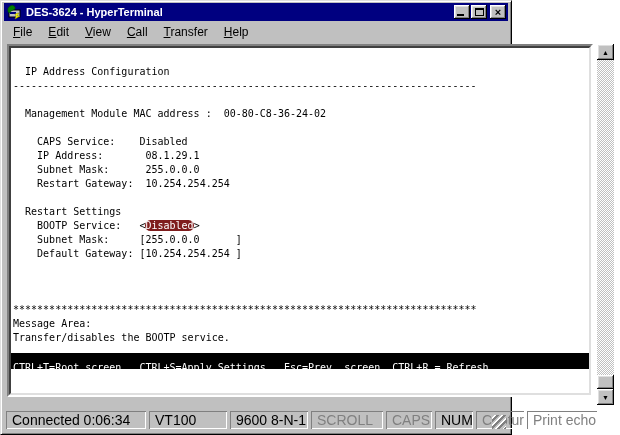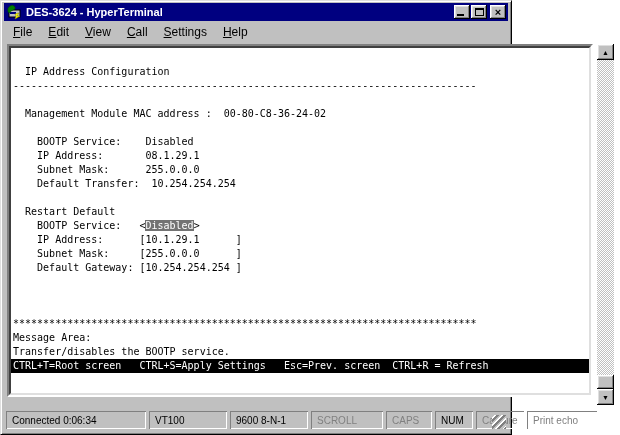--- a/index.html
+++ b/index.html
@@ -36,41 +36,41 @@
   .menu-item::first-letter { text-decoration:underline; }
   
   .client { flex:1; min-height:0; display:flex; align-items:stretch; }
   .term-frame { flex:none; margin:2px 4px 0 3px; width:586px; height:353px;
                 border:2px solid; border-color:#808080 #fff #fff #808080; }
   .term-frame-inner { width:100%; height:100%; border:2px solid;
                       border-color:#404040 #dfdfdf #dfdfdf #404040;
                       background:#fff; overflow:hidden; padding:3px 2px 0 2px; }
   .term-line { font-family:"DejaVu Sans Mono", monospace; font-size:10px;
                line-height:14px; height:14px; white-space:pre; color:#000; }
-  .hl { background:#737373; color:#fff; }
-  .term-line.reverse { background:#000; color:#fff; margin:0 -2px; padding:0 2px; }
+  .hl { background:#7f1d1d; color:#fff;border-radius:7px; }
+  .term-line.reverse { background:#000; color:#fff; margin:8px -2px; padding:8px 2px; }
   
   .vscroll { flex:none; width:17px; margin:2px 2px 2px auto;
              display:flex; flex-direction:column;
              background-color:#e0e0e0;
              background-image: conic-gradient(#fff 0 25%, #c0c0c0 0 50%, #fff 0 75%, #c0c0c0 0);
              background-size:2px 2px; }
   .sb-btn { flex:none; height:16px; width:17px; background:#c0c0c0; border:0; padding:0;
             box-shadow: inset -1px -1px 0 #000, inset 1px 1px 0 #fff,
                         inset -2px -2px 0 #808080, inset 2px 2px 0 #dfdfdf;
             font-size:7px; color:#000; display:flex; align-items:center; justify-content:center; }
   .sb-track { flex:1; display:flex; flex-direction:column; }
   .sb-thumb { flex:none; margin-top:auto; height:14px; width:17px; background:#c0c0c0;
               box-shadow: inset -1px -1px 0 #000, inset 1px 1px 0 #fff,
                           inset -2px -2px 0 #808080, inset 2px 2px 0 #dfdfdf; }
   
   .statusbar { flex:none; height:24px; display:flex; align-items:flex-end; gap:3px;
                padding:0 2px 2px 2px; position:relative; }
   .sb-panel { height:18px; flex:none; display:flex; align-items:center; padding:0 6px;
-              font-size:10px; color:#000; white-space:nowrap; overflow:hidden;
+              font-size:14px; color:#000; white-space:nowrap; overflow:hidden;
               box-shadow: inset 1px 1px 0 #808080, inset -1px -1px 0 #fff; }
   .sb-panel.disabled { color:#808080; }
   .w1{width:140px}.w2{width:78px}.w3{width:78px}.w4{width:72px}
   .w5{width:46px}.w6{width:38px}.w7{width:48px}.w8{width:70px}
   .grip { position:absolute; right:2px; bottom:2px; width:14px; height:14px;
           background: repeating-linear-gradient(135deg,
             #c0c0c0 0 2px, #fff 2px 3px, #808080 3px 5px); }
 </style>
 </head>
 <body>
@@ -96,41 +96,40 @@
     <button class="tb-btn close">
       <span class="close-glyph">×</span>
     </button>
   </div>
 
   <div class="menubar">
     <span class="menu-item">File</span>
     <span class="menu-item">Edit</span>
     <span class="menu-item">View</span>
     <span class="menu-item">Call</span>
-    <span class="menu-item">Settings</span>
+    <span class="menu-item">Transfer</span>
     <span class="menu-item">Help</span>
   </div>
 
   <div class="client">
     <div class="term-frame">
       <div class="term-frame-inner">
         <div class="term-line"></div>
         <div class="term-line">  IP Address Configuration</div>
         <div class="term-line">-----------------------------------------------------------------------------</div>
         <div class="term-line"></div>
         <div class="term-line">  Management Module MAC address :  00-80-C8-36-24-02</div>
         <div class="term-line"></div>
-        <div class="term-line">    BOOTP Service:    Disabled</div>
+        <div class="term-line">    CAPS Service:    Disabled</div>
         <div class="term-line">    IP Address:       08.1.29.1</div>
         <div class="term-line">    Subnet Mask:      255.0.0.0</div>
-        <div class="term-line">    Default Transfer:  10.254.254.254</div>
+        <div class="term-line">    Restart Gateway:  10.254.254.254</div>
         <div class="term-line"></div>
-        <div class="term-line">  Restart Default</div>
+        <div class="term-line">  Restart Settings</div>
         <div class="term-line"><span>    BOOTP Service:   &lt;</span><span class="hl">Disabled</span><span>&gt;</span></div>
-        <div class="term-line">    IP Address:      [10.1.29.1      ]</div>
         <div class="term-line">    Subnet Mask:     [255.0.0.0      ]</div>
         <div class="term-line">    Default Gateway: [10.254.254.254 ]</div>
         <div class="term-line"></div>
         <div class="term-line"></div>
         <div class="term-line"></div>
         <div class="term-line">*****************************************************************************</div>
         <div class="term-line">Message Area:</div>
         <div class="term-line">Transfer/disables the BOOTP service.</div>
         <div class="term-line reverse">CTRL+T=Root screen   CTRL+S=Apply Settings   Esc=Prev. screen  CTRL+R = Refresh</div>
       </div>

